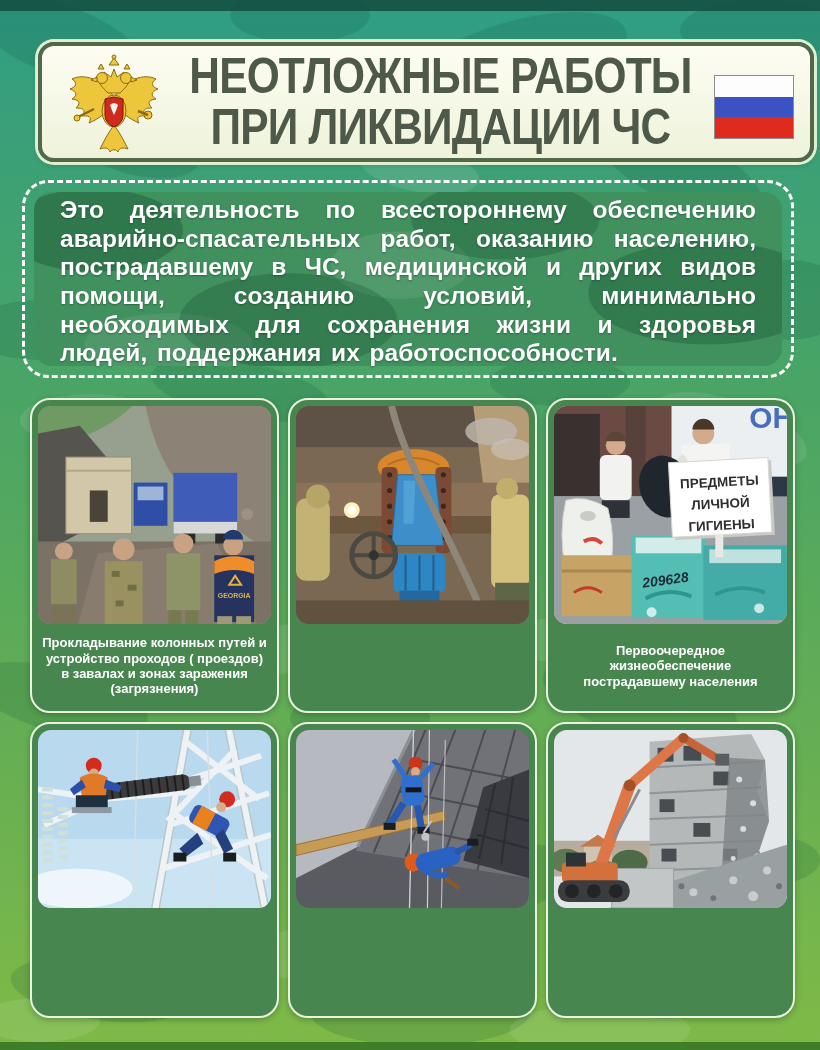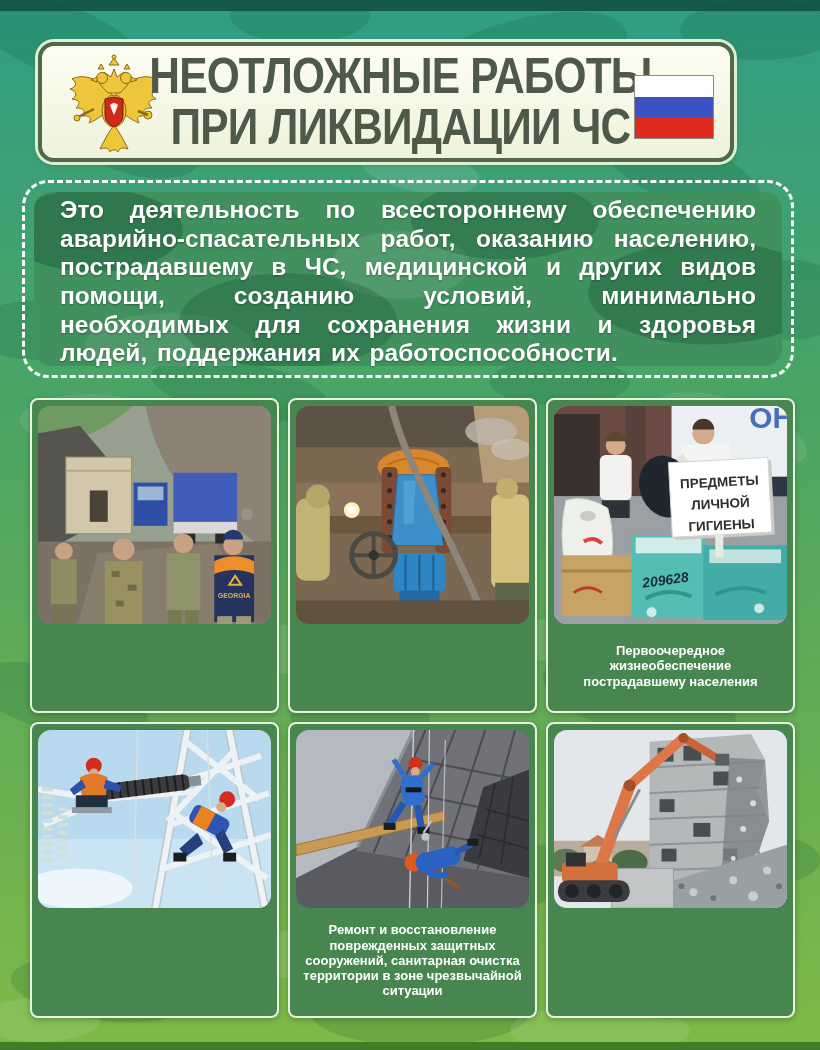--- a/index.html
+++ b/index.html
@@ -5,21 +5,21 @@
   html,body{margin:0;padding:0;background:#1e2a1e;}
   .poster{
     position:relative;width:820px;height:1050px;overflow:hidden;
     font-family:"Liberation Sans",sans-serif;
     background:linear-gradient(180deg,#2f9e85 0%,#3ba077 14%,#4aa565 38%,#63ad55 68%,#7fba47 100%);
   }
   .bg-svg{position:absolute;left:0;top:0;width:820px;height:1050px;}
 
   
   .header{
-    position:absolute;left:38px;top:42px;width:696px;height:120px;box-sizing:border-box;
+    position:absolute;left:38px;top:42px;width:776px;height:120px;box-sizing:border-box;
     background:linear-gradient(#fdfdf3,#eef3da);
     border:4px solid #53684b;border-radius:16px;
     box-shadow:0 0 0 3px #dff0d0,0 2px 6px rgba(0,30,20,.3);
   }
   .emblem{position:absolute;left:22px;top:7px;width:100px;height:104px;}
   .titles{position:absolute;left:126px;right:98px;top:0;height:100%;
     display:flex;flex-direction:column;justify-content:center;align-items:center;}
   .title-line{font-weight:bold;font-size:50px;line-height:1.02;color:#4f594a;
     transform:scaleX(.85);white-space:nowrap;letter-spacing:-1px;}
   .flag{position:absolute;right:16px;top:29px;width:78px;height:62px;border:1px solid #8c8c8c;
@@ -41,21 +41,21 @@
       radial-gradient(70px 34px at 49% 42%, rgba(255,255,255,.08) 98%, transparent 100%),
       radial-gradient(85px 32px at 18% 88%, rgba(255,255,255,.07) 98%, transparent 100%);}
   .intro-text{padding:4px 26px;font-size:24.5px;font-weight:bold;color:#ffffff;
     text-align:justify;line-height:1.17;word-spacing:3px;text-shadow:0 1px 2px rgba(0,20,10,.35);}
 
   
   .grid-row{position:absolute;left:30px;display:flex;gap:9px;}
   .row1{top:398px;height:315px;}
   .row2{top:722px;height:296px;}
   .panel{width:249px;box-sizing:border-box;background:#47864f;border:2px solid #e9f3e0;
-    border-radius:8px;display:flex;flex-direction:column;box-shadow:0 2px 6px rgba(0,30,10,.28);}
+    border-radius:20px;display:flex;flex-direction:column;box-shadow:0 2px 6px rgba(0,30,10,.28);}
   .photo{margin:6px 6px 3px;border-radius:13px;overflow:hidden;height:218px;background:#888;}
   .row2 .photo{height:178px;}
   .photo svg{display:block;width:100%;height:100%;}
   .caption{flex:1;display:flex;align-items:center;justify-content:center;
     padding:3px 9px 9px;color:#fff;font-weight:bold;font-size:13px;line-height:1.18;text-align:center;}
   svg text{font-family:"Liberation Sans",sans-serif;}
 </style>
 </head>
 <body>
 
@@ -185,20 +185,21 @@
           <circle cx="196" cy="142" r="10" fill="#c9a183"></circle>
           <path d="M186,136 a10,10 0 0 1 20,0 Z" fill="#223a6e"></path>
           <rect x="177" y="152" width="40" height="68" fill="#26335f"></rect>
           <path d="M177,158 q20,-10 40,0 l0,13 q-20,-8 -40,0 Z" fill="#ee8d2a"></path>
           <path d="M192,182 l6,-9 l6,9 Z" fill="none" stroke="#e8b23a" stroke-width="2"></path>
           <text x="197" y="196" text-anchor="middle" font-size="7" font-weight="bold" fill="#d8b24a">GEORGIA</text>
           <rect x="180" y="214" width="15" height="8" fill="#a09878"></rect>
             <rect x="199" y="214" width="15" height="8" fill="#a09878"></rect>
         </svg>
       </div>
+      <div class="caption">Прокладывание колонных путей и устройство проходов ( проездов) в завалах и зонах заражения (загрязнения)</div>
     </div>
 
     <div class="panel">
       <div class="photo">
         <svg viewBox="0 0 234 222" preserveAspectRatio="none">
           <rect width="234" height="222" fill="#7a6853"></rect>
           <rect x="0" y="0" width="234" height="42" fill="#5d5245"></rect>
           <path d="M178,0 L234,0 L234,122 L188,80 Z" fill="#b59d78"></path>
           <ellipse cx="196" cy="26" rx="26" ry="14" fill="#bdb5a9" opacity="0.85"></ellipse>
           <ellipse cx="216" cy="44" rx="20" ry="11" fill="#c9c2b6" opacity="0.7"></ellipse>
@@ -424,21 +425,20 @@
           <circle cx="118" cy="134" r="9" fill="#e05a1a"></circle>
           <g transform="rotate(-14 140 132)">
             <rect x="120" y="122" width="46" height="19" rx="9" fill="#2a62c4"></rect>
           </g>
           <path d="M128,140 q10,10 24,6" stroke="#2a62c4" stroke-width="6" fill="none"></path>
           <path d="M160,124 L176,116" stroke="#2558ae" stroke-width="6"></path>
           <rect x="172" y="110" width="11" height="7" fill="#1a1d22"></rect>
           <path d="M150,150 l14,10" stroke="#8b5a2b" stroke-width="4"></path>
         </svg>
       </div>
-      <div class="caption">Ремонт и восстановление поврежденных защитных сооружений, санитарная очистка территории в зоне чрезвычайной ситуации</div>
     </div>
 
     <div class="panel">
       <div class="photo">
         <svg viewBox="0 0 234 180" preserveAspectRatio="none">
           <rect width="234" height="180" fill="#e3e7e9"></rect>
           <rect x="0" y="112" width="100" height="36" fill="#b7ac9e"></rect>
           <polygon points="26,118 44,106 62,118" fill="#c27a4e"></polygon>
           <rect x="30" y="118" width="28" height="20" fill="#cfc4b2"></rect>
           <ellipse cx="12" cy="132" rx="16" ry="12" fill="#5d7a52"></ellipse>

